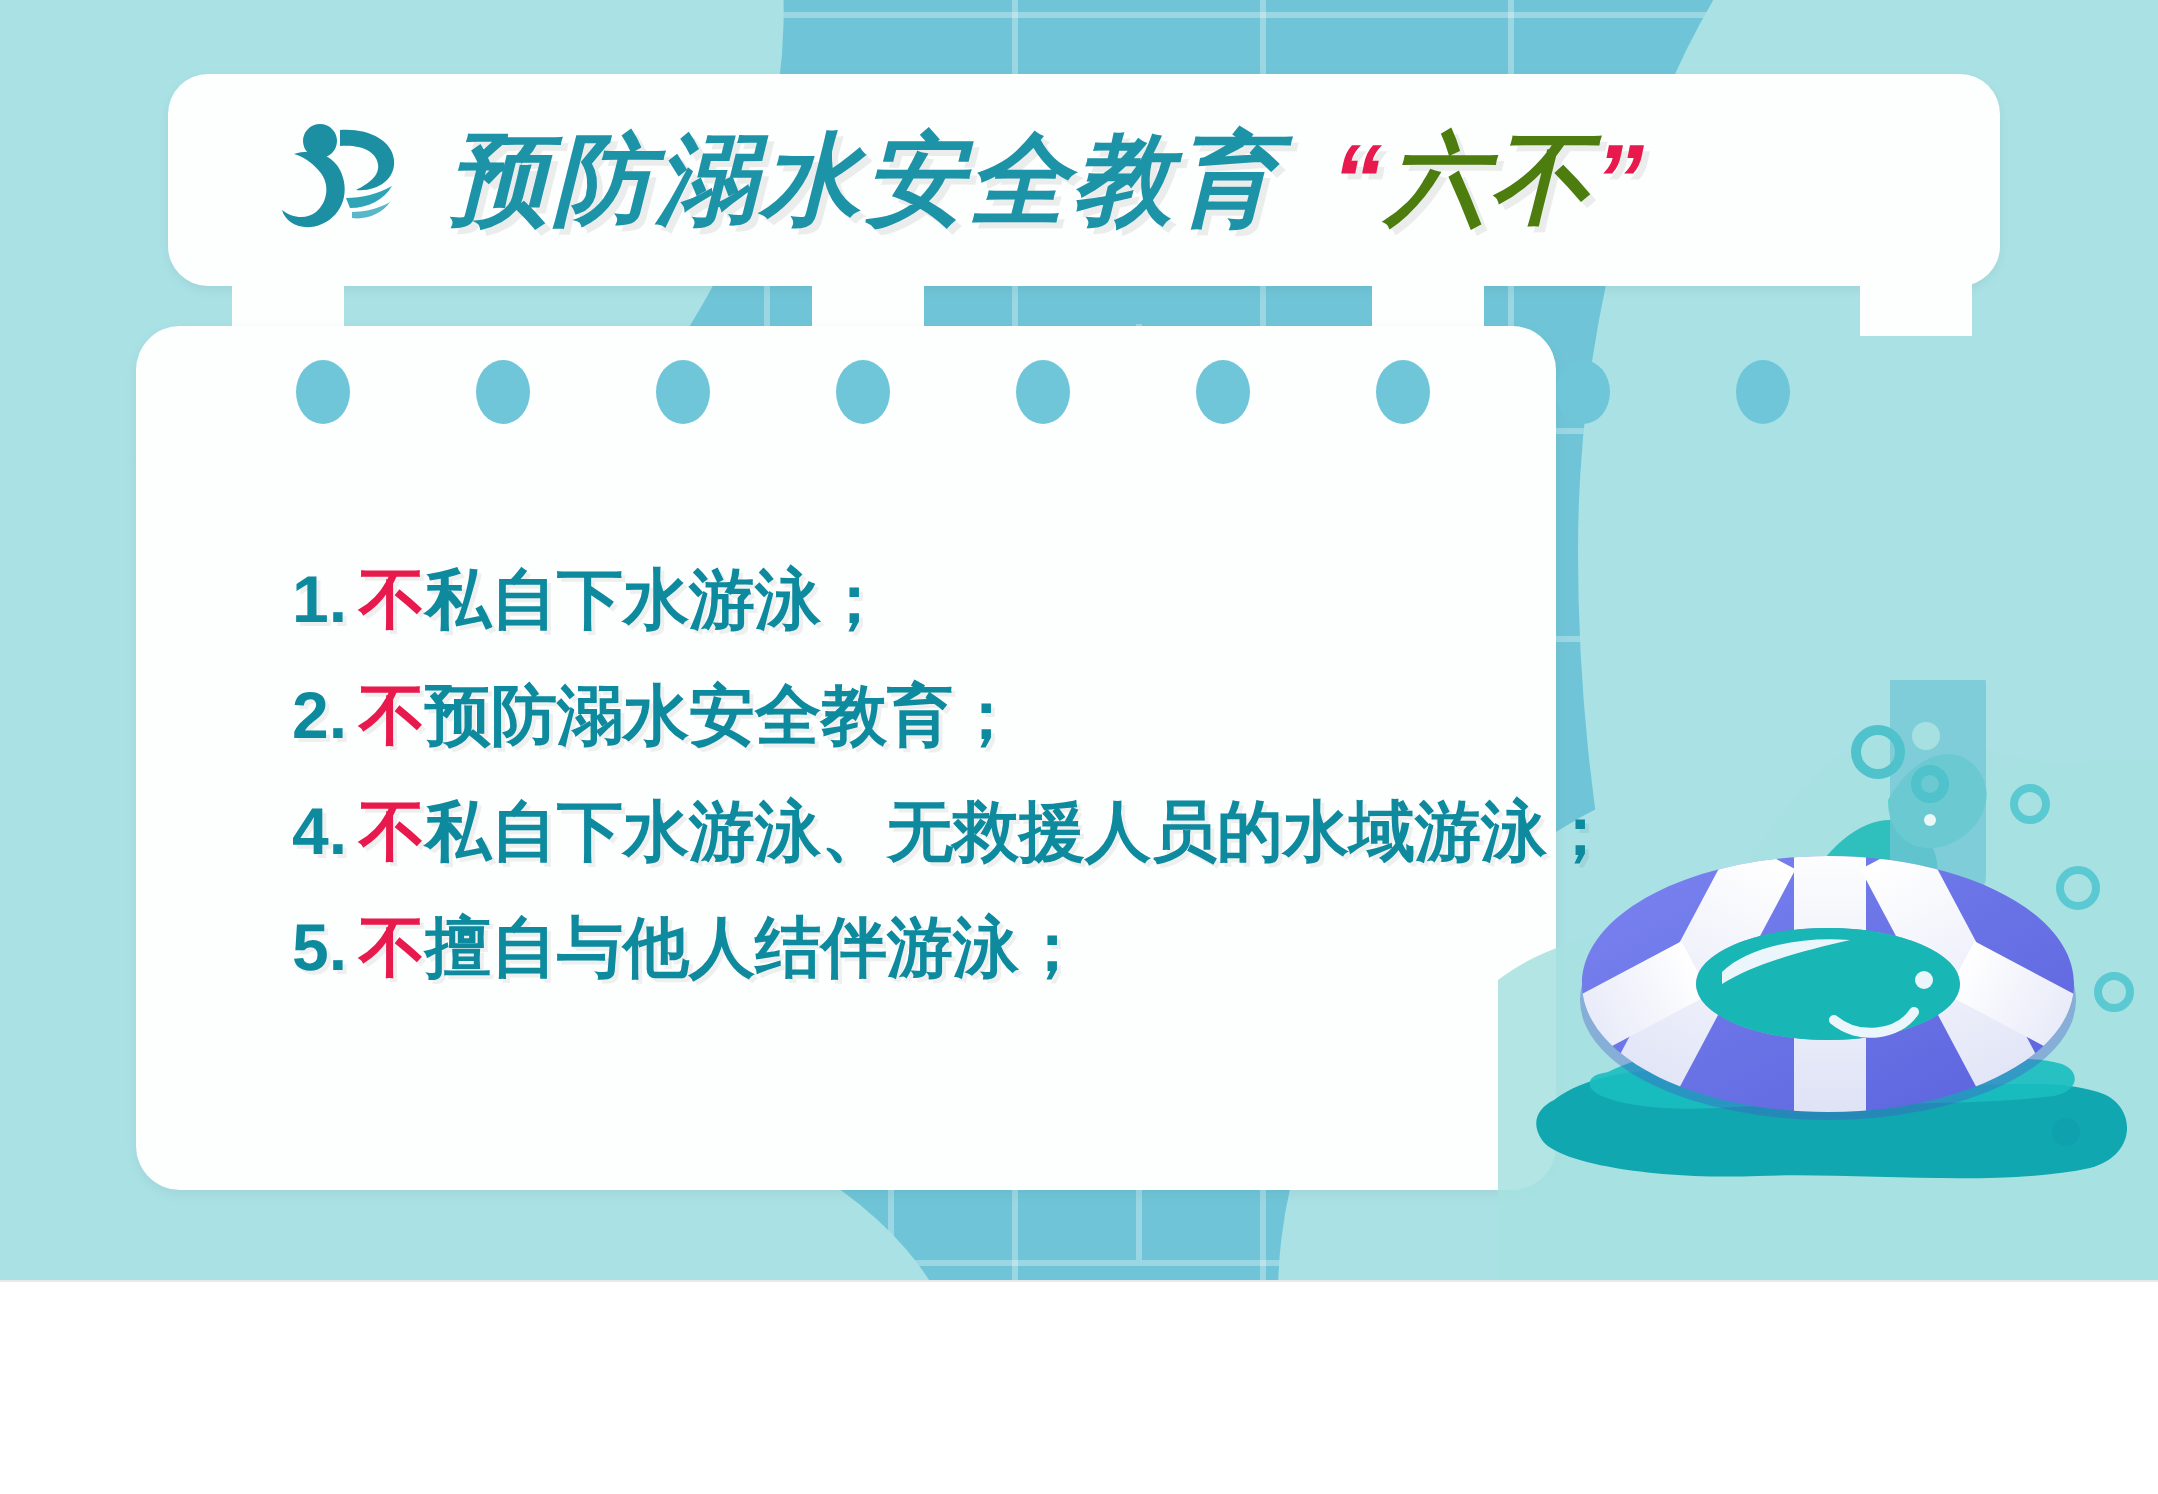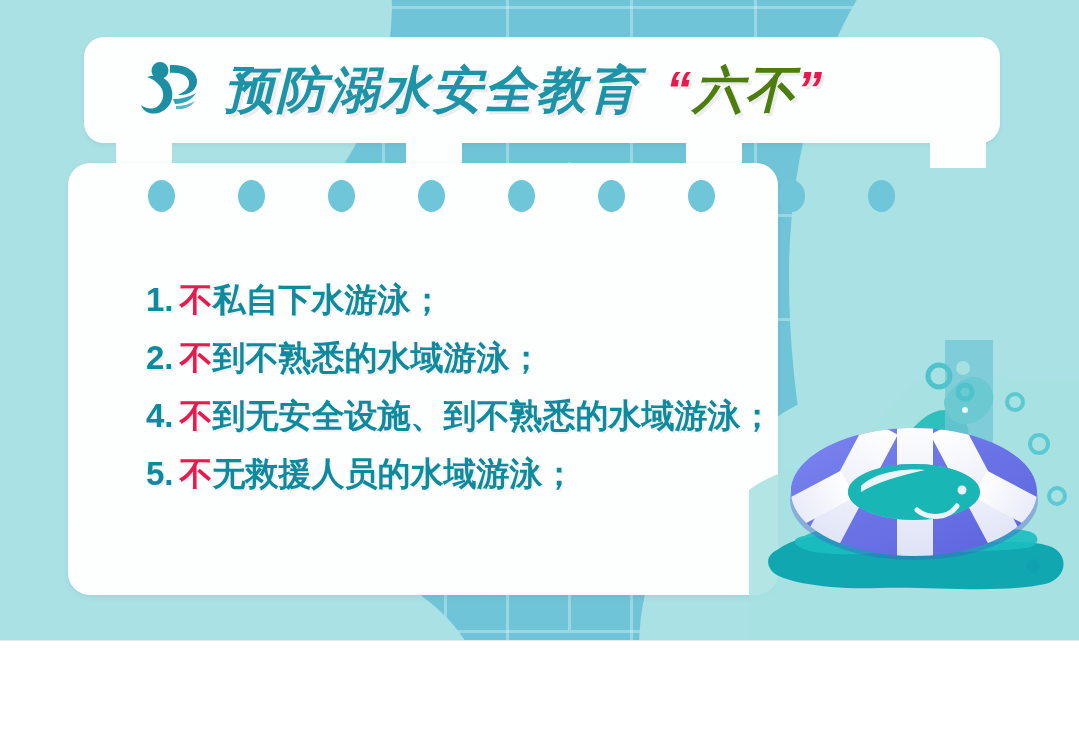--- a/index.html
+++ b/index.html
@@ -249,27 +249,27 @@
     <span class="dot"></span>
     <span class="dot"></span>
     <span class="dot"></span>
   </div>
 
   <div class="rule-list" style="position:absolute;left:146px;top:235px;">
     <div class="rule">
       <span class="num">1.</span><span class="neg">不</span><span>私自下水游泳；</span>
     </div>
     <div class="rule">
-      <span class="num">2.</span><span class="neg">不</span><span>到不熟悉的水域游泳；</span>
+      <span class="num">2.</span><span class="neg">不</span><span>预防溺水安全教育；</span>
     </div>
     <div class="rule">
-      <span class="num">4.</span><span class="neg">不</span><span>到无安全设施、到不熟悉的水域游泳；</span>
+      <span class="num">4.</span><span class="neg">不</span><span>私自下水游泳、无救援人员的水域游泳；</span>
     </div>
     <div class="rule">
-      <span class="num">5.</span><span class="neg">不</span><span>无救援人员的水域游泳；</span>
+      <span class="num">5.</span><span class="neg">不</span><span>擅自与他人结伴游泳；</span>
     </div>
   </div>
 
   <svg class="illus" viewBox="0 0 330 300">
     <defs>
       <linearGradient id="ringBlue" x1="0" y1="0" x2="1" y2="1">
         <stop offset="0%" stop-color="#7B84F0"></stop>
         <stop offset="100%" stop-color="#5A63DC"></stop>
       </linearGradient>
       <linearGradient id="ringWhite" x1="0" y1="0" x2="0" y2="1">

